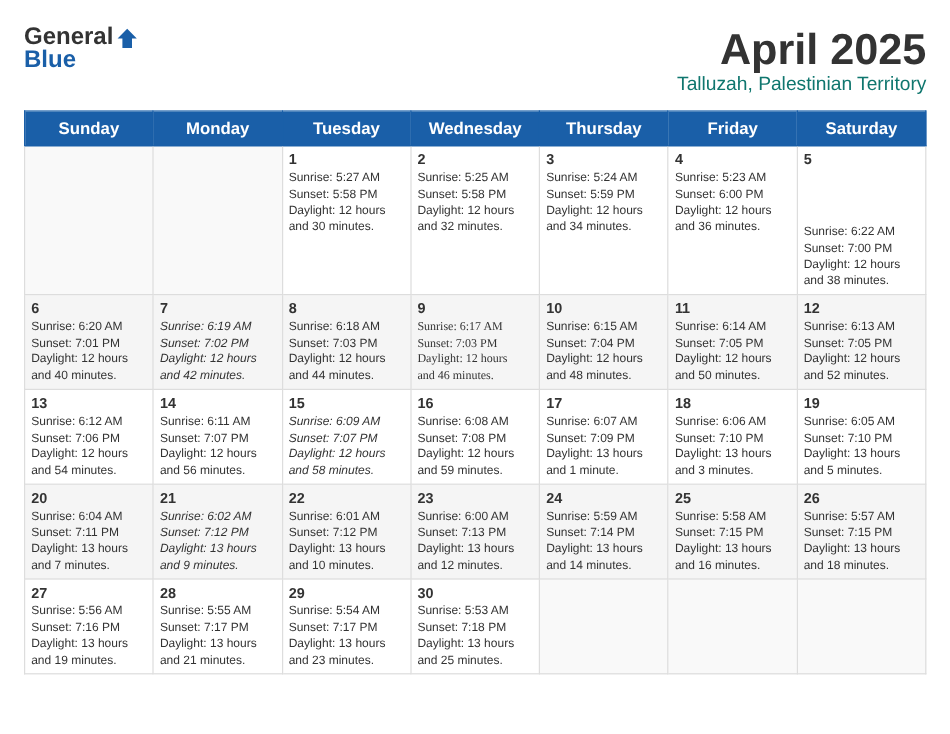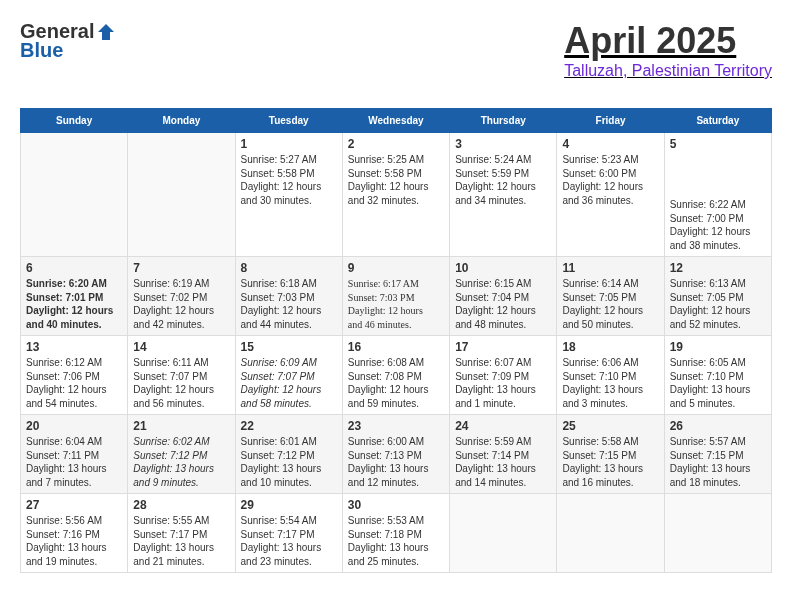--- a/index.html
+++ b/index.html
@@ -7,21 +7,21 @@
       font-family: Arial, sans-serif;
       background: #fff;
       width: 792px;
       min-height: 612px;
       padding: 20px;
     }
     .header-area {
       display: flex;
       justify-content: space-between;
       align-items: flex-start;
-      margin-bottom: 28px;
+      margin-bottom: 12px;
     }
     .logo {
       display: flex;
       flex-direction: column;
       align-items: flex-start;
     }
     .logo-text {
       display: flex;
       align-items: center;
     }
@@ -34,42 +34,42 @@
       font-size: 20px;
       font-weight: bold;
       color: #1a5fa8;
     }
     .logo-icon {
       width: 20px;
       height: 20px;
       margin-left: 2px;
     }
     .title-area {
-      text-decoration: underline;
+      text-align: right;
     }
     .month-title {
       font-size: 36px;
       font-weight: bold;
       color: #333;
     }
     .subtitle {
       font-size: 16px;
-      color: #6d28d9;
+      color: #0f766e;
     }
     .calendar {
       width: 100%;
       border-collapse: collapse;
       border: 1px solid #ccc;
     }
     .calendar th {
       background: #1a5fa8;
       color: #fff;
       text-align: center;
       padding: 6px 4px;
-      font-size: 10px;
+      font-size: 14px;
       border: 1px solid #1a5fa8;
     }
     .calendar td {
       border: 1px solid #ddd;
       vertical-align: top;
       padding: 4px 5px;
       width: calc(100% / 7);
       min-height: 80px;
       font-size: 10.5px;
       color: #333;
@@ -159,28 +159,28 @@
           <div class="day-number">5</div>
           <div class="day-info" style="white-space: pre-line; margin-top: 47px;">Sunrise: 6:22 AM
 Sunset: 7:00 PM
 Daylight: 12 hours
 and 38 minutes.</div>
         </td>
       </tr>
       <tr class="row-shade">
         <td>
           <div class="day-number">6</div>
-          <div class="day-info" style="white-space: pre-line; font-weight: bold;">Sunrise: 6:20 AM
+          <div class="day-info" style="white-space: pre-line;">Sunrise: 6:20 AM
 Sunset: 7:01 PM
 Daylight: 12 hours
 and 40 minutes.</div>
         </td>
         <td>
           <div class="day-number">7</div>
-          <div class="day-info" style="white-space: pre-line;">Sunrise: 6:19 AM
+          <div class="day-info" style="white-space: pre-line; font-style: italic;">Sunrise: 6:19 AM
 Sunset: 7:02 PM
 Daylight: 12 hours
 and 42 minutes.</div>
         </td>
         <td>
           <div class="day-number">8</div>
           <div class="day-info" style="white-space: pre-line;">Sunrise: 6:18 AM
 Sunset: 7:03 PM
 Daylight: 12 hours
 and 44 minutes.</div>

